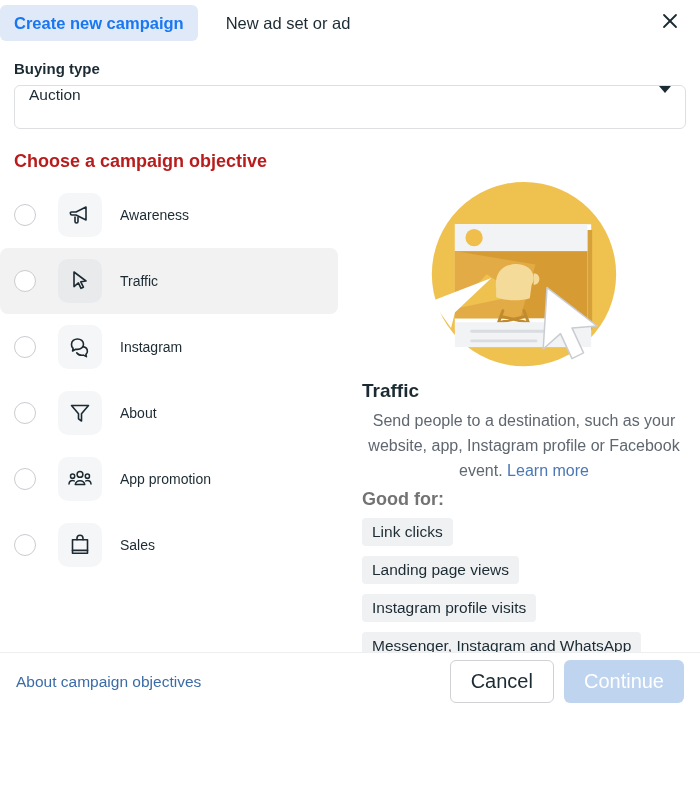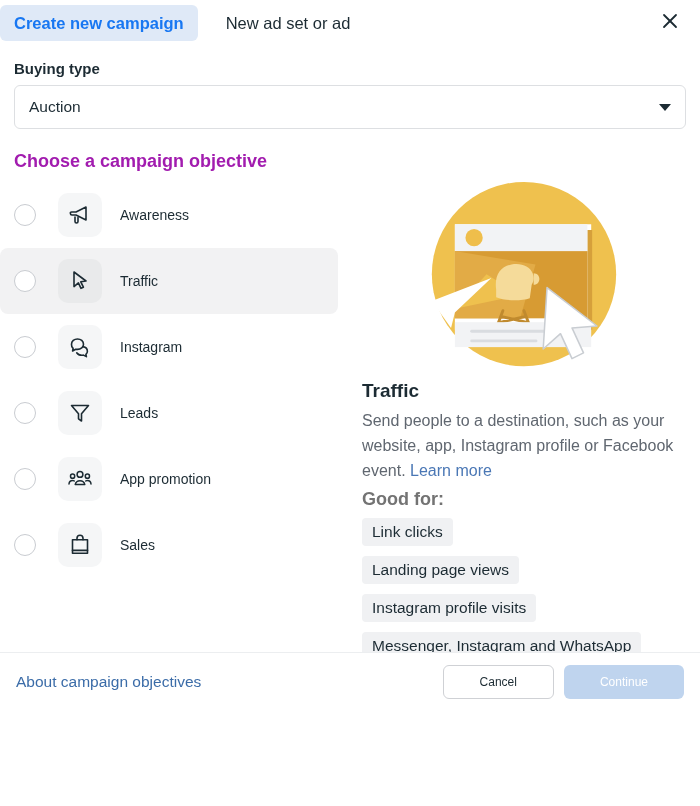--- a/index.html
+++ b/index.html
@@ -67,38 +67,37 @@
     color: #1c2b33;
     margin: 14px 0 8px 0;
   }
   .select-wrap {
     position: relative;
     height: 44px;
     border: 1px solid #dddfe2;
     border-radius: 6px;
     background: #fff;
     display: flex;
-    align-items: center;
     padding: 0 14px;
     cursor: pointer;
   }
   .select-value { font-size: 15.5px; color: #1c2b33; }
   .select-arrow {
     margin-left: auto;
     width: 0; height: 0;
     border-left: 6px solid transparent;
     border-right: 6px solid transparent;
     border-top: 7px solid #1c2b33;
   }
 
   .objective-heading {
     font-size: 18px;
     font-weight: bold;
     margin: 22px 0 10px 0;
-    color: #a21caf;
+    color: #b91c1c;
   }
 
   .columns { display: flex; align-items: flex-start; }
   .left-col { width: 338px; flex: 0 0 338px; margin-left: -14px; }
   .right-col { flex: 1 1 auto; padding-left: 24px; }
 
   
   .obj-row {
     display: flex;
     align-items: center;
@@ -135,20 +134,21 @@
   .detail-title {
     font-size: 19px;
     font-weight: bold;
     margin: 4px 0 6px 0;
   }
   .detail-desc {
     font-size: 16px;
     line-height: 25px;
     color: #606770;
     margin: 0 0 6px 0;
+    text-align: center;
   }
   .learn-more { color: #4a77b5; cursor: pointer; }
   .good-for {
     font-size: 18px;
     font-weight: bold;
     margin: 4px 0 8px 0;
     color: #737373;
   }
   .chips { display: flex; flex-direction: column; align-items: flex-start; gap: 10px; }
   .chip {
@@ -172,23 +172,23 @@
     z-index: 5;
   }
   .footer-link {
     color: #3b6ca8;
     font-size: 15.5px;
     cursor: pointer;
     text-align: center;
   }
   .footer-actions { margin-left: auto; display: flex; gap: 10px; }
   .btn {
-    font-size: 12px;
+    font-size: 20px;
     border-radius: 6px;
-    padding: 9px 36px;
+    padding: 9px 20px;
     cursor: pointer;
     border: none;
     font-family: "Liberation Sans", sans-serif;
   }
   .btn-cancel {
     background: #fff;
     border: 1px solid #cfd1d5;
     color: #1c2b33;
   }
   .btn-continue {
@@ -262,21 +262,21 @@
           <span class="obj-label">Instagram</span>
         </div>
 
         <div class="obj-row">
           <span class="radio"></span>
           <span class="icon-tile">
             <svg width="26" height="26" viewBox="0 0 26 26" fill="none" stroke="#1c2b33" stroke-width="1.6" stroke-linecap="round" stroke-linejoin="round">
               <path d="M4.5 5.5h17l-7 8.2v7.3l-3-2.2v-5.1z"></path>
             </svg>
           </span>
-          <span class="obj-label">Leads</span>
+          <span class="obj-label">About</span>
         </div>
 
         <div class="obj-row">
           <span class="radio"></span>
           <span class="icon-tile">
             <svg width="26" height="26" viewBox="0 0 26 26" fill="none" stroke="#1c2b33" stroke-width="1.5" stroke-linecap="round" stroke-linejoin="round">
               <circle cx="13" cy="8.4" r="2.9"></circle>
               <path d="M8.2 18.6a4.9 4.9 0 0 1 9.6 0z"></path>
               <circle cx="5.6" cy="10.2" r="2.1"></circle>
               <path d="M2 18c.2-2 1.7-3.4 3.6-3.4.6 0 1.1.1 1.6.3"></path>

